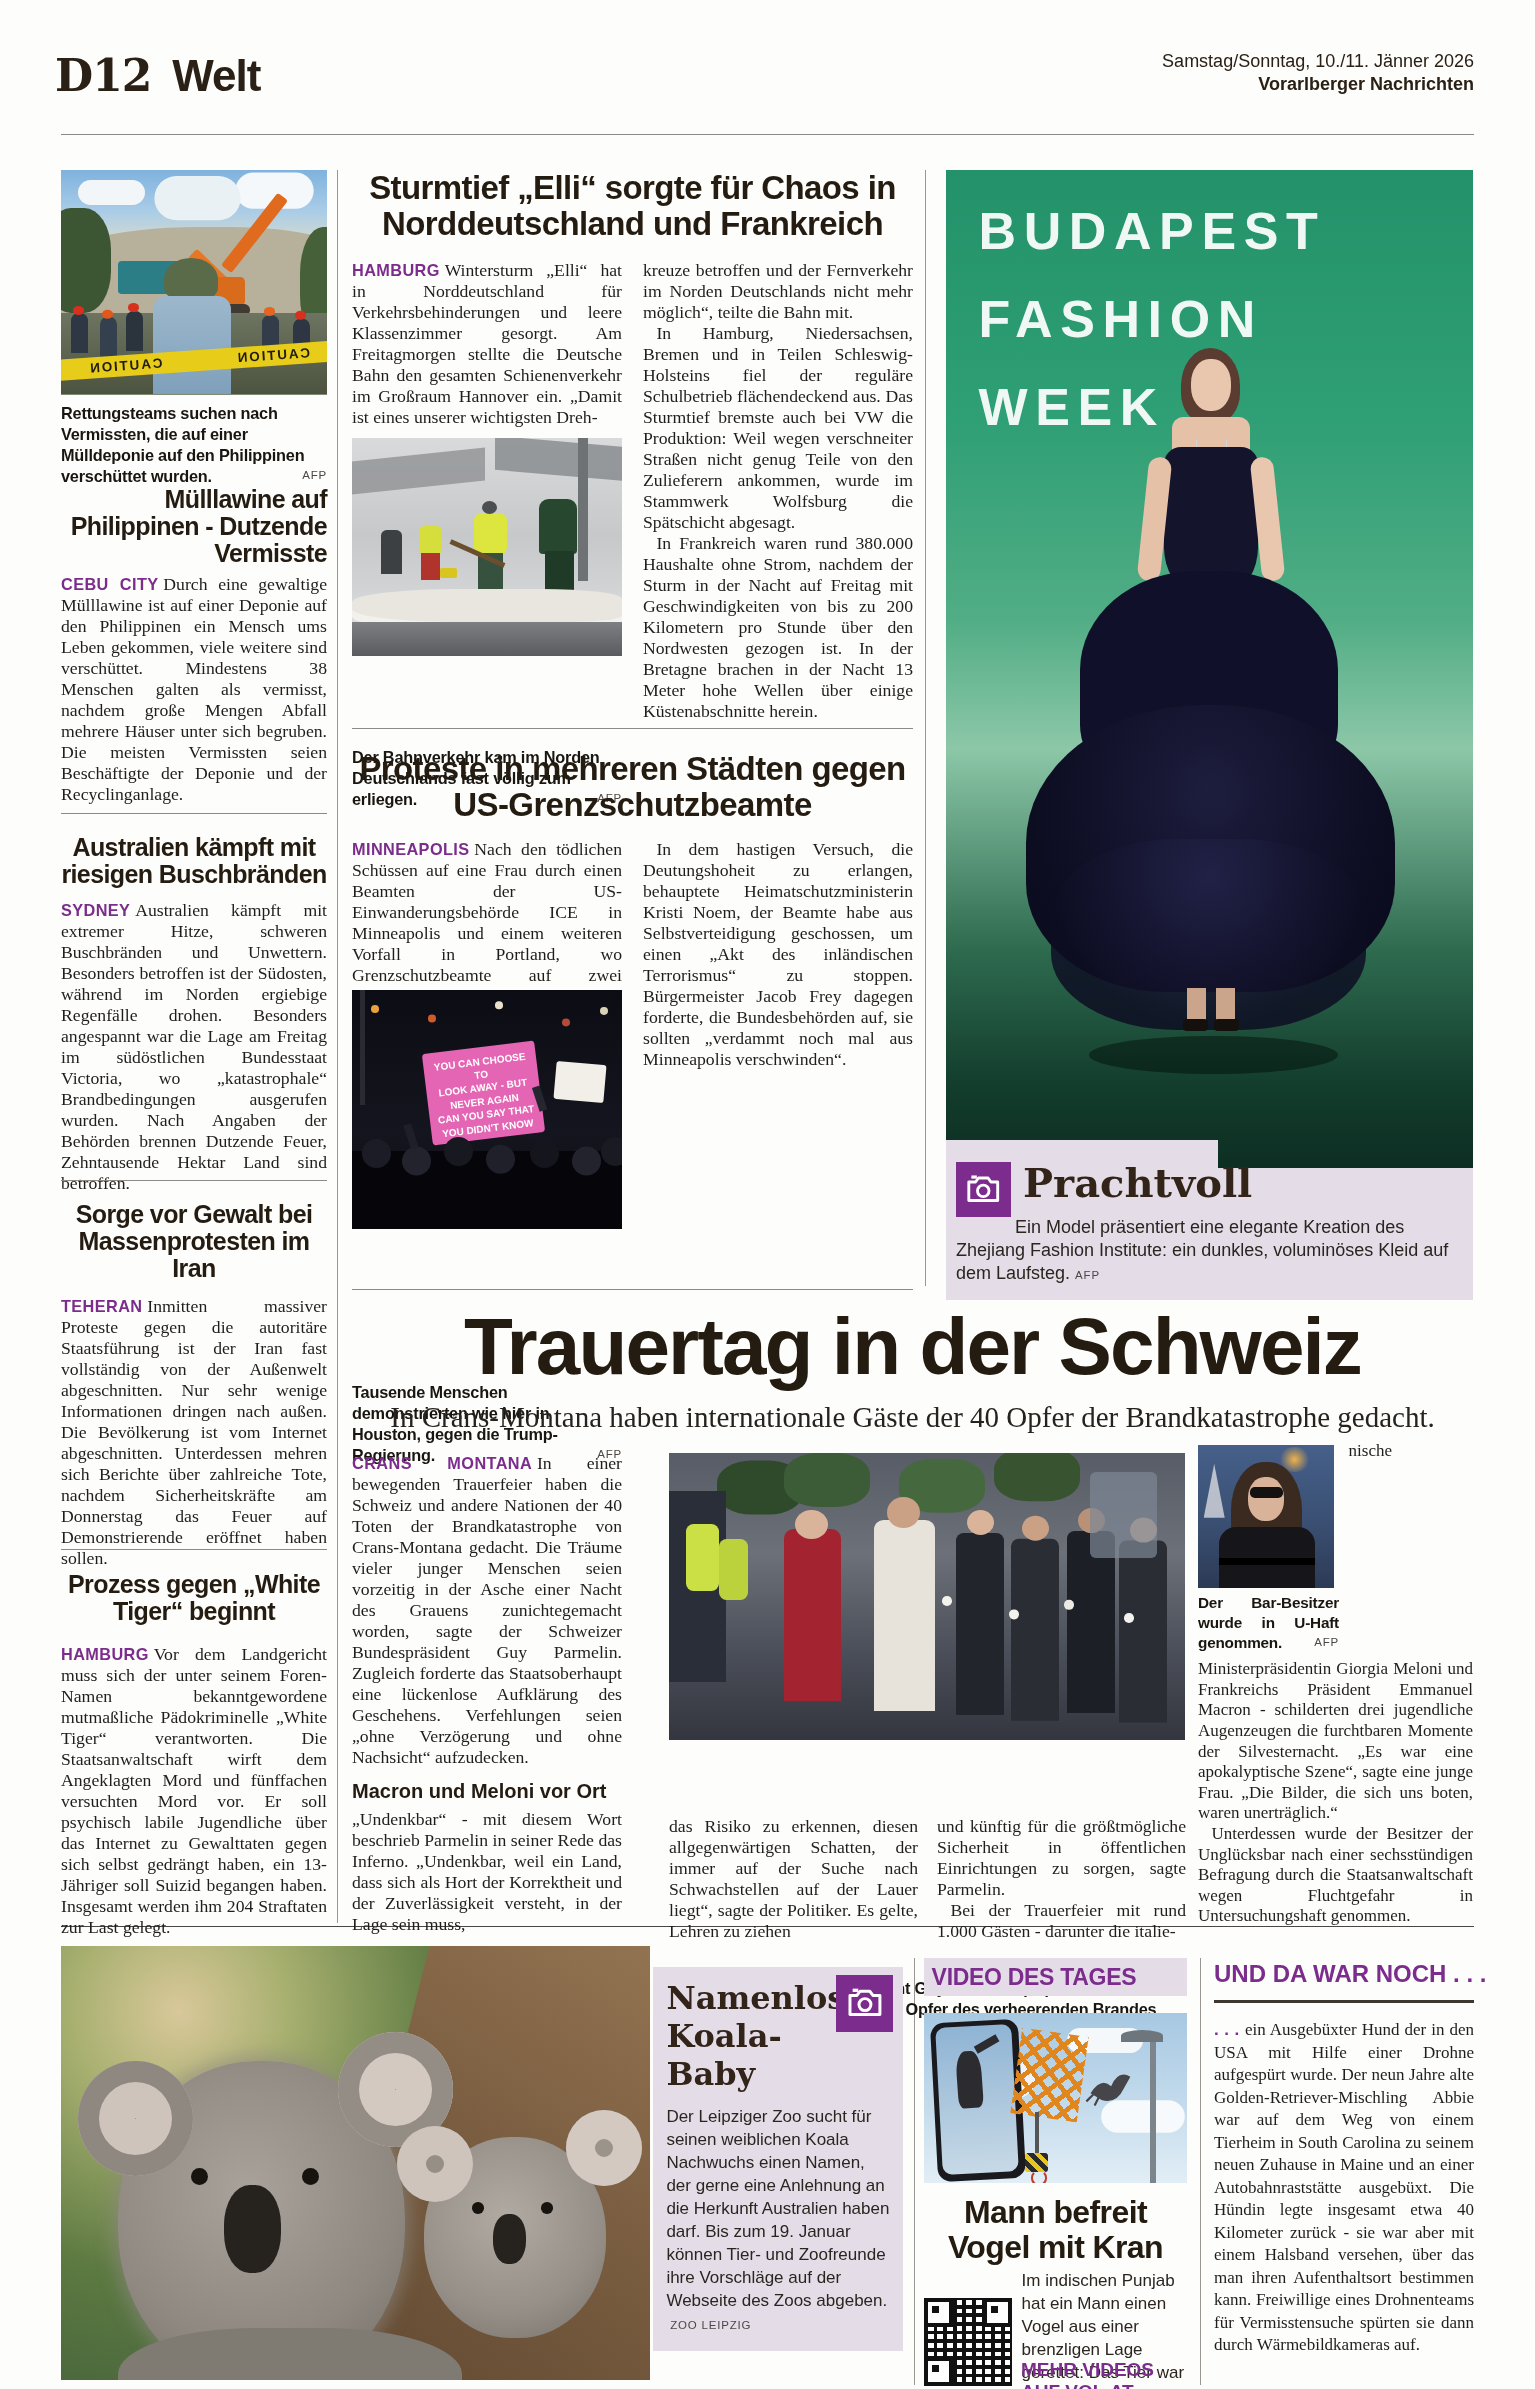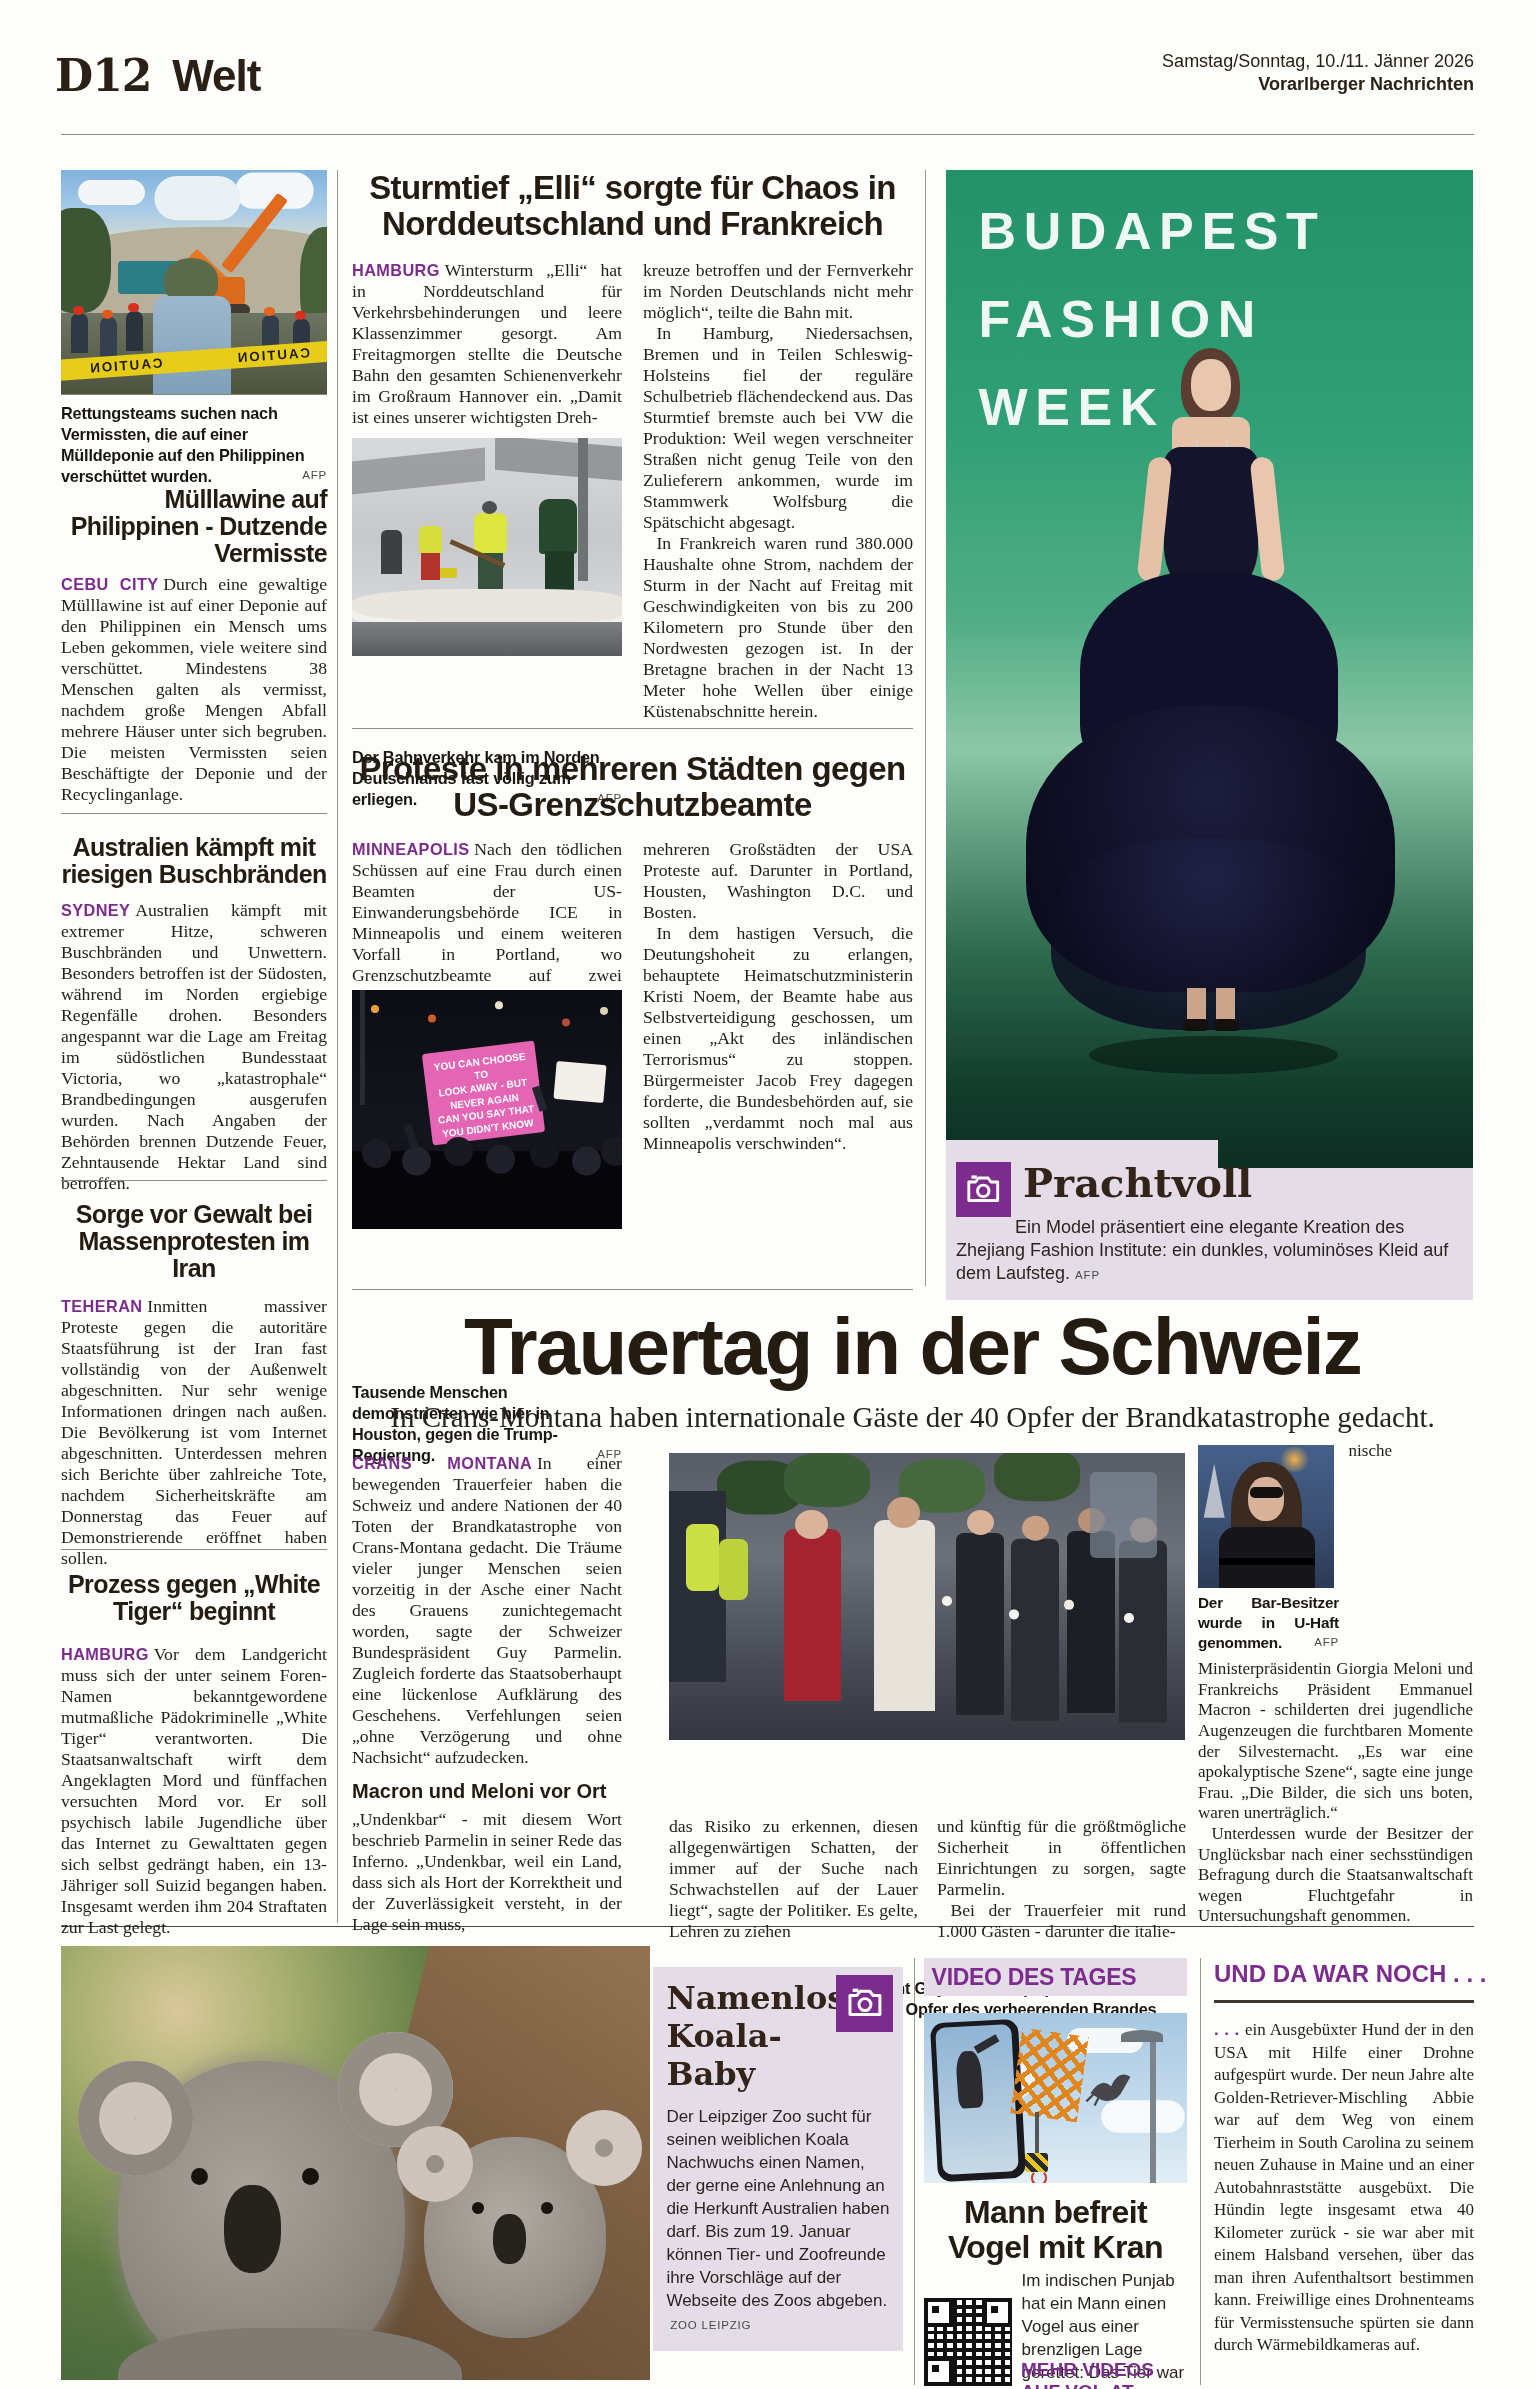--- a/index.html
+++ b/index.html
@@ -158,21 +158,20 @@
     <div class="ph" style="left:203px;top:73px;width:50px;height:38px;background:#f2efe8;border-radius:2.9px;transform:rotate(5deg);"></div>
     <div class="ph" style="left:0px;top:161px;width:270px;height:78px;background:#05050a;"></div>
     <div class="ph" style="left:9.6px;top:149px;width:29px;height:29px;border-radius:50%;background:#1c1c26;box-shadow:40px 7.6px 0 #23232e,82px -1.9px 0 #181820,124px 5.7px 0 #20202a,168px 0 0 #15151d,210px 7.6px 0 #23232e,239px -1.9px 0 #1a1a22;"></div>
     <div class="ph" style="left:55px;top:134px;width:7.6px;height:25px;background:#1f1f29;transform:rotate(-18deg);box-shadow:134px 3.8px 0 #262630;"></div>
   </div>
   <div class="abs cap" style="left:352px;top:1235px;width:270px;">
     <span>Tausende Menschen demonstrierten wie hier in Houston, gegen die Trump-Regierung.</span>
     <span class="credit">AFP</span>
   </div>
   <div class="abs body" style="left:643px;top:839px;width:270px;">
-    <p>mehreren Großstädten der USA Proteste auf.  Darunter in Portland, Housten,  Washington D.C. und Bosten.</p>
     <p class="ind">In dem hastigen Versuch, die Deutungshoheit zu erlangen, behauptete Heimatschutzministerin Kristi Noem, der Beamte habe aus Selbstverteidigung geschossen, um einen „Akt des inländischen Terrorismus“ zu stoppen. Bürgermeister Jacob Frey dagegen forderte, die Bundesbehörden auf, sie sollten „verdammt noch mal aus Minneapolis verschwinden“.</p>
   </div>
   <div class="abs hrule" style="left:352px;top:1289px;width:561px;"></div>
 
   <div class="photo" style="left:946px;top:170px;width:527px;height:998px;background:linear-gradient(180deg,#23926a 0%,#2f9f75 25%,#51ad85 45%,#8cc7a8 58%,#2e6b4f 78%,#123c2c 92%,#0d2f23 100%);">
     <div class="ph prelines" style="left:32.5px;top:17px;font-family:'Liberation Sans',sans-serif;font-weight:700;font-size:52px;line-height:88px;letter-spacing:7.6px;color:rgba(255,255,255,0.93);">BUDAPEST
 FASHION
 WEEK</div>
 
     <div class="ph" style="left:235px;top:178px;width:59px;height:75px;background:#5a3d30;border-radius:50% 50% 40% 40%;"></div>

